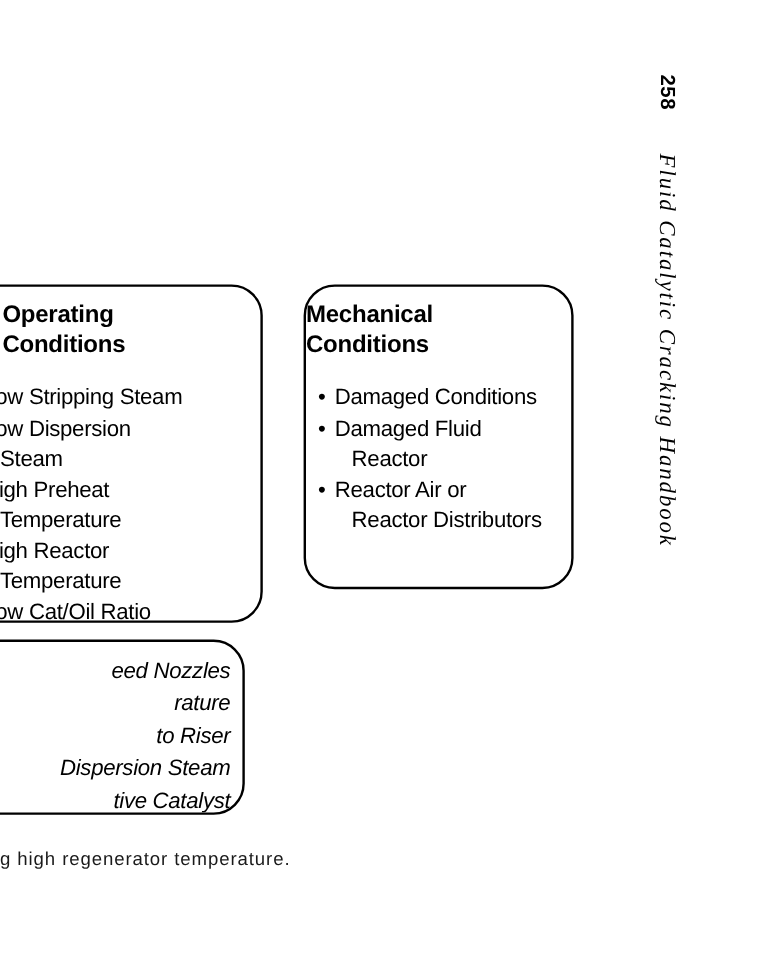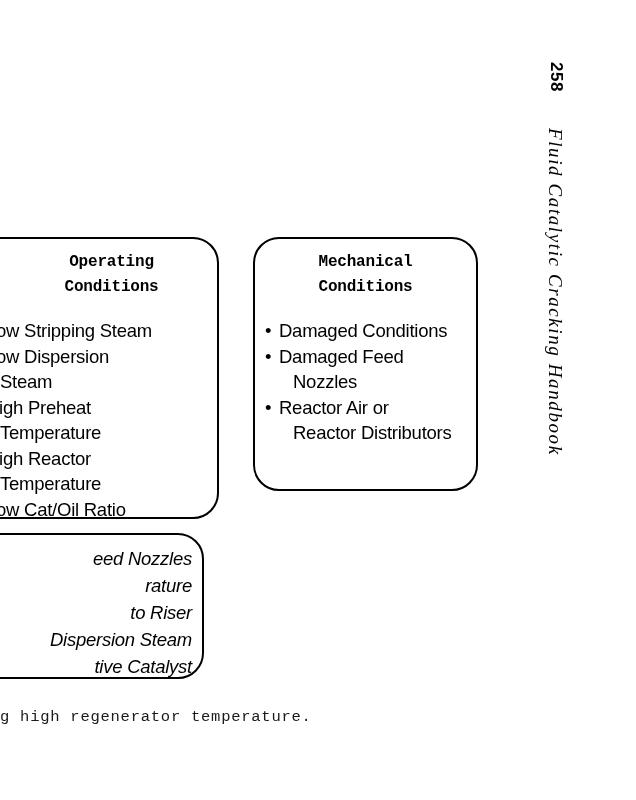--- a/index.html
+++ b/index.html
@@ -30,26 +30,25 @@
   .box {
     position: absolute;
     box-sizing: border-box;
     border: 2px solid #000000;
     border-radius: 26px;
     background: #ffffff;
     overflow: hidden;
   }
 
   .box-title {
-    text-align: center;
+    text-align: left;
     font-weight: bold;
-    font-size: 16px;
+    font-size: 20px;
     line-height: 25px;
     letter-spacing: -0.2px;
-    font-family: Liberation Mono, monospace;
   }
 
   .bullets {
     list-style: none;
     margin: 0;
     padding: 0;
   }
   .bullets li {
     font-size: 18.5px;
     line-height: 25.5px;
@@ -159,21 +158,20 @@
   
   #caption {
     position: absolute;
     left: 0;
     top: 708px;
     width: 420px;
     font-size: 15.5px;
     letter-spacing: 0.75px;
     white-space: nowrap;
     color: #1a1a1a;
-    font-family: Liberation Mono, monospace;
   }
 
   
   .vert {
     position: absolute;
     transform-origin: 0 0;
     white-space: nowrap;
   }
   #page-number {
     left: 566px;
@@ -238,22 +236,22 @@
         <div>Mechanical</div>
         <div>Conditions</div>
       </div>
       <ul class="bullets">
         <li>
           <span class="bullet-dot">•</span>
           <span class="bullet-text">Damaged Conditions</span>
         </li>
         <li>
           <span class="bullet-dot">•</span>
-          <span class="bullet-text">Damaged Feed</span>
-          <span class="cont">Nozzles</span>
+          <span class="bullet-text">Damaged Fluid</span>
+          <span class="cont">Reactor</span>
         </li>
         <li>
           <span class="bullet-dot">•</span>
           <span class="bullet-text">Reactor Air or</span>
           <span class="cont">Reactor Distributors</span>
         </li>
       </ul>
     </div>
   </div>
 

